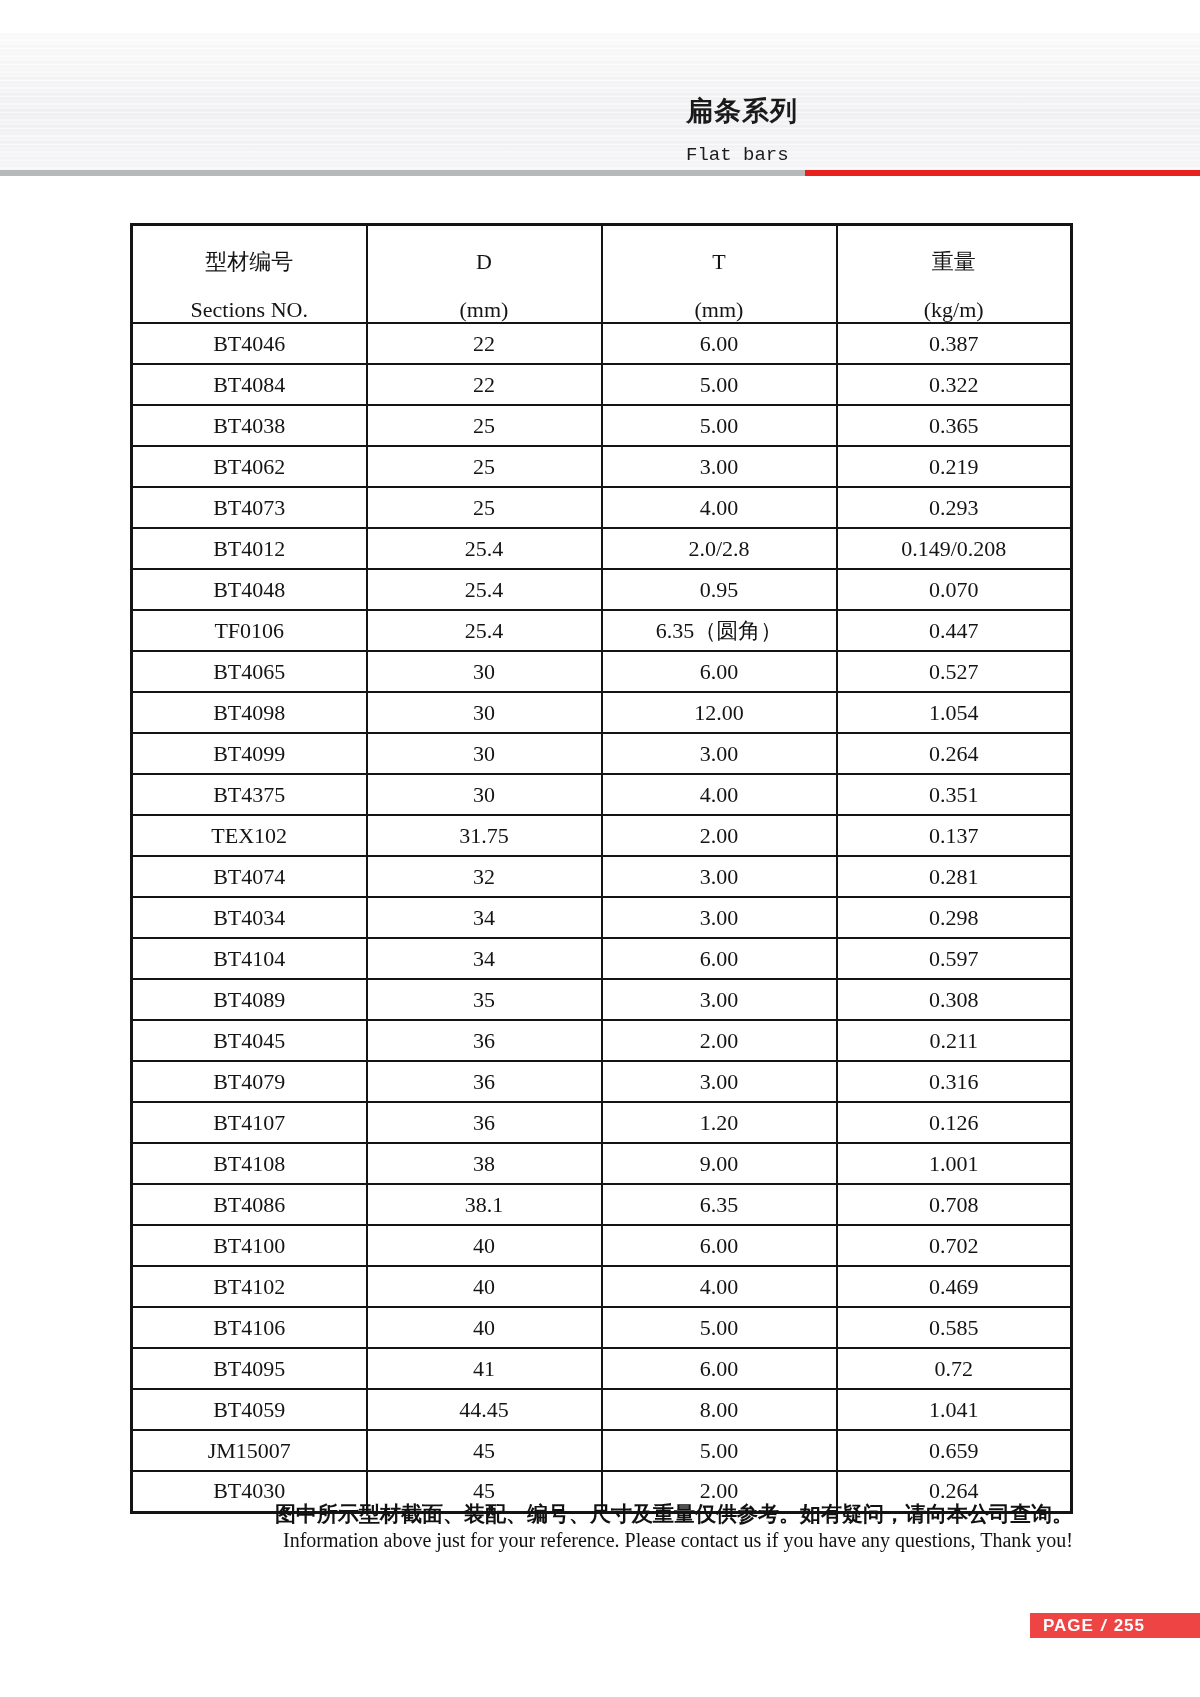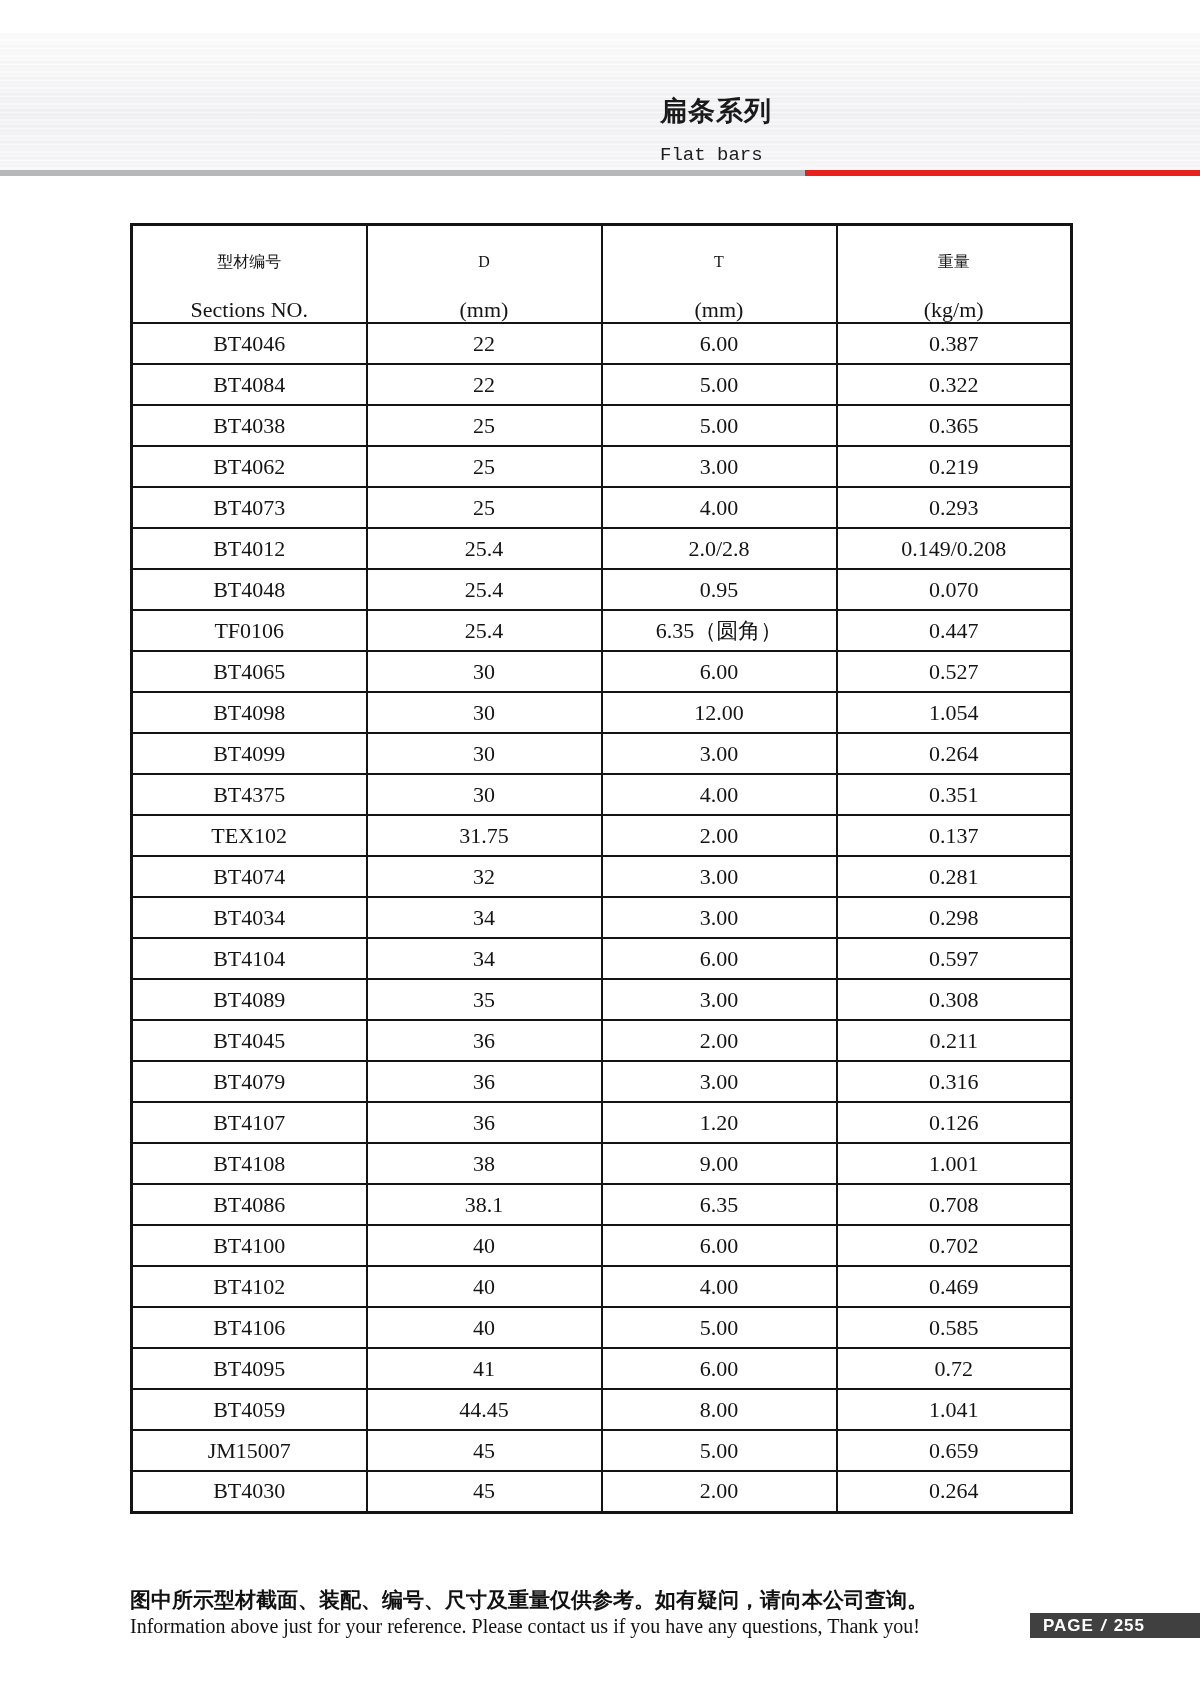--- a/index.html
+++ b/index.html
@@ -13,21 +13,21 @@
 
   
   .header-band {
     position:absolute; left:0; top:33px; width:1200px; height:137px;
     background-image:
       linear-gradient(180deg, rgba(255,255,255,0.55) 0%, rgba(228,228,232,0.20) 60%, rgba(248,248,250,0.45) 100%),
       repeating-linear-gradient(180deg,
         #ffffff 0px, #ececee 1px, #f8f8fa 3px, #f0f0f2 5px,
         #ffffff 7px, #f2f2f4 9px, #fbfbfd 11px, #ededef 13px, #ffffff 16px);
   }
-  .title-block { position:absolute; left:660px; top:62px; }
+  .title-block { position:absolute; left:686px; top:62px; }
   .title-zh {
     font-family:"Liberation Sans","DejaVu Sans",sans-serif;
     font-weight:bold; font-size:27px; letter-spacing:1px; color:#1a1a1a; line-height:32px;
   }
   .title-en {
     font-family:Liberation Mono, monospace;
     font-size:19px; color:#1c1c1c; line-height:22px; margin-top:17px;
   }
 
   
@@ -41,26 +41,26 @@
     border-collapse:collapse; table-layout:fixed;
     border:3px solid #141414;
     font-size:22px; color:#141414;
   }
   table.spec-table th, table.spec-table td {
     border:2px solid #141414; text-align:center; vertical-align:middle;
     font-weight:normal; padding:0;
   }
   table.spec-table thead tr { height:89px; }
   table.spec-table tbody tr { height:41px; }
-  th .hdr-zh { font-size:16px; line-height:24px; margin-top:24px; }
+  th .hdr-zh { font-size:22px; line-height:24px; margin-top:24px; }
   th .hdr-en { font-size:22px; line-height:24px; margin-top:24px; }
 
   
   .footer-note {
-    position:absolute; left:130px; top:1586px; width:943px; text-align:left;
+    position:absolute; left:130px; top:1500px; width:943px; text-align:right;
   }
   .note-zh {
     font-family:"Liberation Sans","DejaVu Sans",sans-serif;
     font-weight:bold; font-size:21px; line-height:27px; color:#111;
   }
   .note-en {
     font-family:"Liberation Serif","DejaVu Serif",serif;
     font-size:20px; line-height:26px; color:#111;
   }
 
@@ -287,17 +287,17 @@
           <td>0.264</td>
         </tr>
       </tbody>
   </table>
 
   <div class="footer-note">
     <div class="note-zh">图中所示型材截面、装配、编号、尺寸及重量仅供参考。如有疑问，请向本公司查询。</div>
     <div class="note-en">Information above just for your reference. Please contact us if you have any questions, Thank you!</div>
   </div>
 
-  <div class="page-badge" style="background: #404040;">
+  <div class="page-badge" style="background: #ef4444;">
     <span>PAGE</span><span class="slash">/</span><span>255</span>
   </div>
 
 </div>
 
 </body></html>

